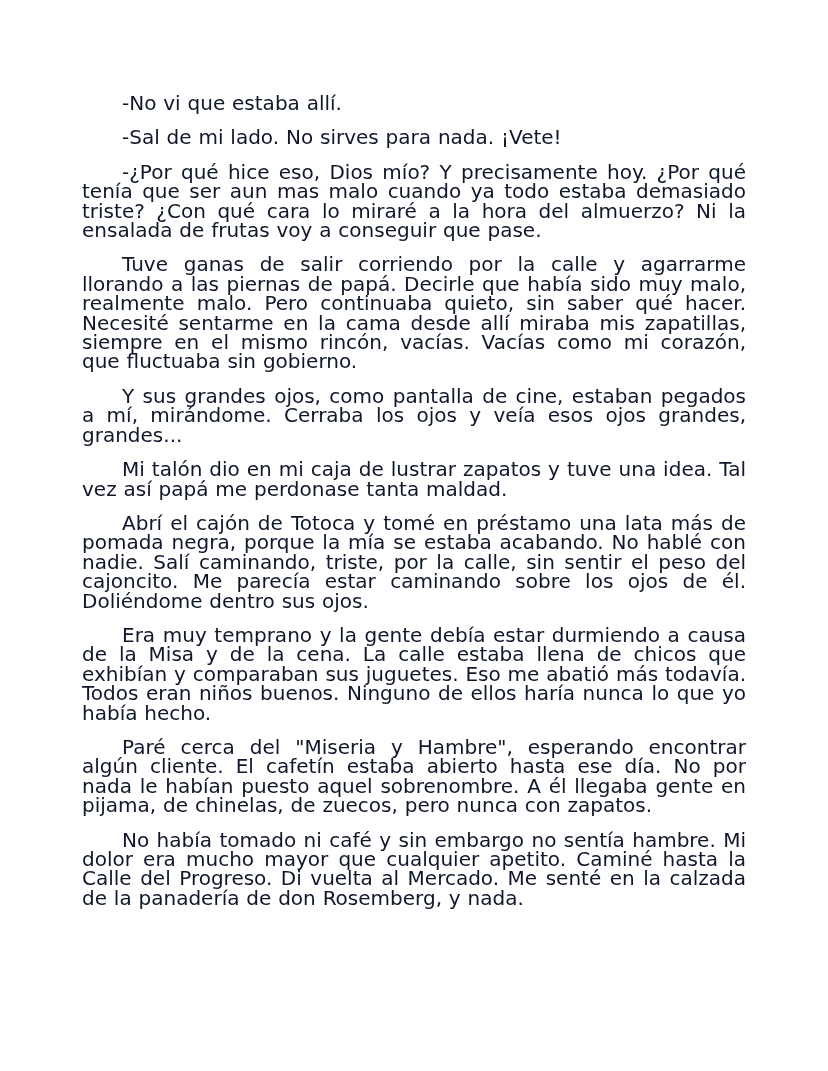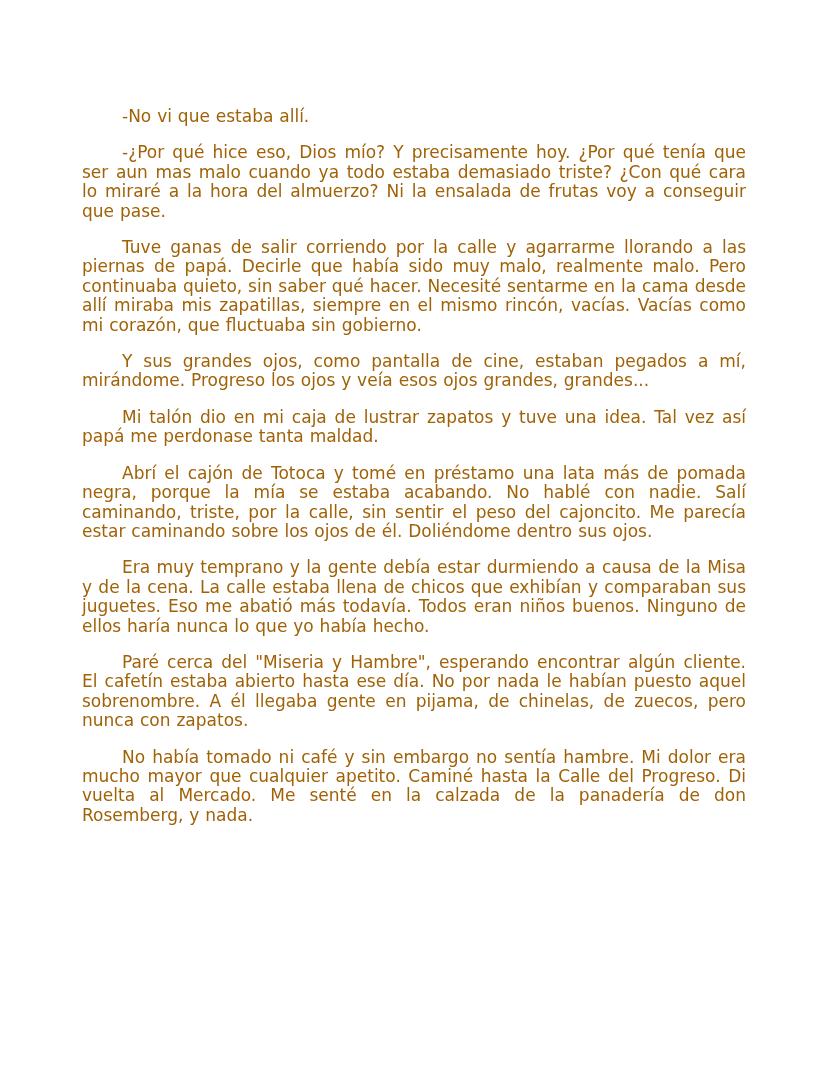--- a/index.html
+++ b/index.html
@@ -14,37 +14,38 @@
     background: #ffffff;
     box-sizing: border-box;
     padding: 90px 82px 40px 82px;
     overflow: hidden;
     font-family: "DejaVu Sans", sans-serif;
   }
   .text-body {
     width: 664px;
   }
   .para {
-    margin: 17px 0 15px 0;
-    font-size: 17px;
+    margin: 4px 0 15px 0;
+    font-size: 20px;
     line-height: 19.4px;
-    color: #a16207;
+    color: #0f172a;
     text-align: justify;
     text-indent: 40px;
     word-spacing: 0.5px;
   }
 </style>
 </head>
 <body>
 
 <div class="page">
   <div class="text-body">
       <p class="para">-No vi que estaba allí.</p>
+      <p class="para">-Sal de mi lado. No sirves para nada. ¡Vete!</p>
       <p class="para">-¿Por qué hice eso, Dios mío? Y precisamente hoy. ¿Por qué tenía que ser aun mas malo cuando ya todo estaba demasiado triste? ¿Con qué cara lo miraré a la hora del almuerzo? Ni la ensalada de frutas voy a conseguir que pase.</p>
       <p class="para">Tuve ganas de salir corriendo por la calle y agarrarme llorando a las piernas de papá. Decirle que había sido muy malo, realmente malo. Pero continuaba quieto, sin saber qué hacer. Necesité sentarme en la cama desde allí miraba mis zapatillas, siempre en el mismo rincón, vacías. Vacías como mi corazón, que fluctuaba sin gobierno.</p>
-      <p class="para">Y sus grandes ojos, como pantalla de cine, estaban pegados a mí, mirándome. Progreso los ojos y veía esos ojos grandes, grandes...</p>
+      <p class="para">Y sus grandes ojos, como pantalla de cine, estaban pegados a mí, mirándome. Cerraba los ojos y veía esos ojos grandes, grandes...</p>
       <p class="para">Mi talón dio en mi caja de lustrar zapatos y tuve una idea. Tal vez así papá me perdonase tanta maldad.</p>
       <p class="para">Abrí el cajón de Totoca y tomé en préstamo una lata más de pomada negra, porque la mía se estaba acabando. No hablé con nadie. Salí caminando, triste, por la calle, sin sentir el peso del cajoncito. Me parecía estar caminando sobre los ojos de él. Doliéndome dentro sus ojos.</p>
       <p class="para">Era muy temprano y la gente debía estar durmiendo a causa de la Misa y de la cena. La calle estaba llena de chicos que exhibían y comparaban sus juguetes. Eso me abatió más todavía. Todos eran niños buenos. Ninguno de ellos haría nunca lo que yo había hecho.</p>
       <p class="para">Paré cerca del "Miseria y Hambre", esperando encontrar algún cliente. El cafetín estaba abierto hasta ese día. No por nada le habían puesto aquel sobrenombre. A él llegaba gente en pijama, de chinelas, de zuecos, pero nunca con zapatos.</p>
       <p class="para">No había tomado ni café y sin embargo no sentía hambre. Mi dolor era mucho mayor que cualquier apetito. Caminé hasta la Calle del Progreso. Di vuelta al Mercado. Me senté en la calzada de la panadería de don Rosemberg, y nada.</p>
     </div>
 </div>
 
 </body></html>

